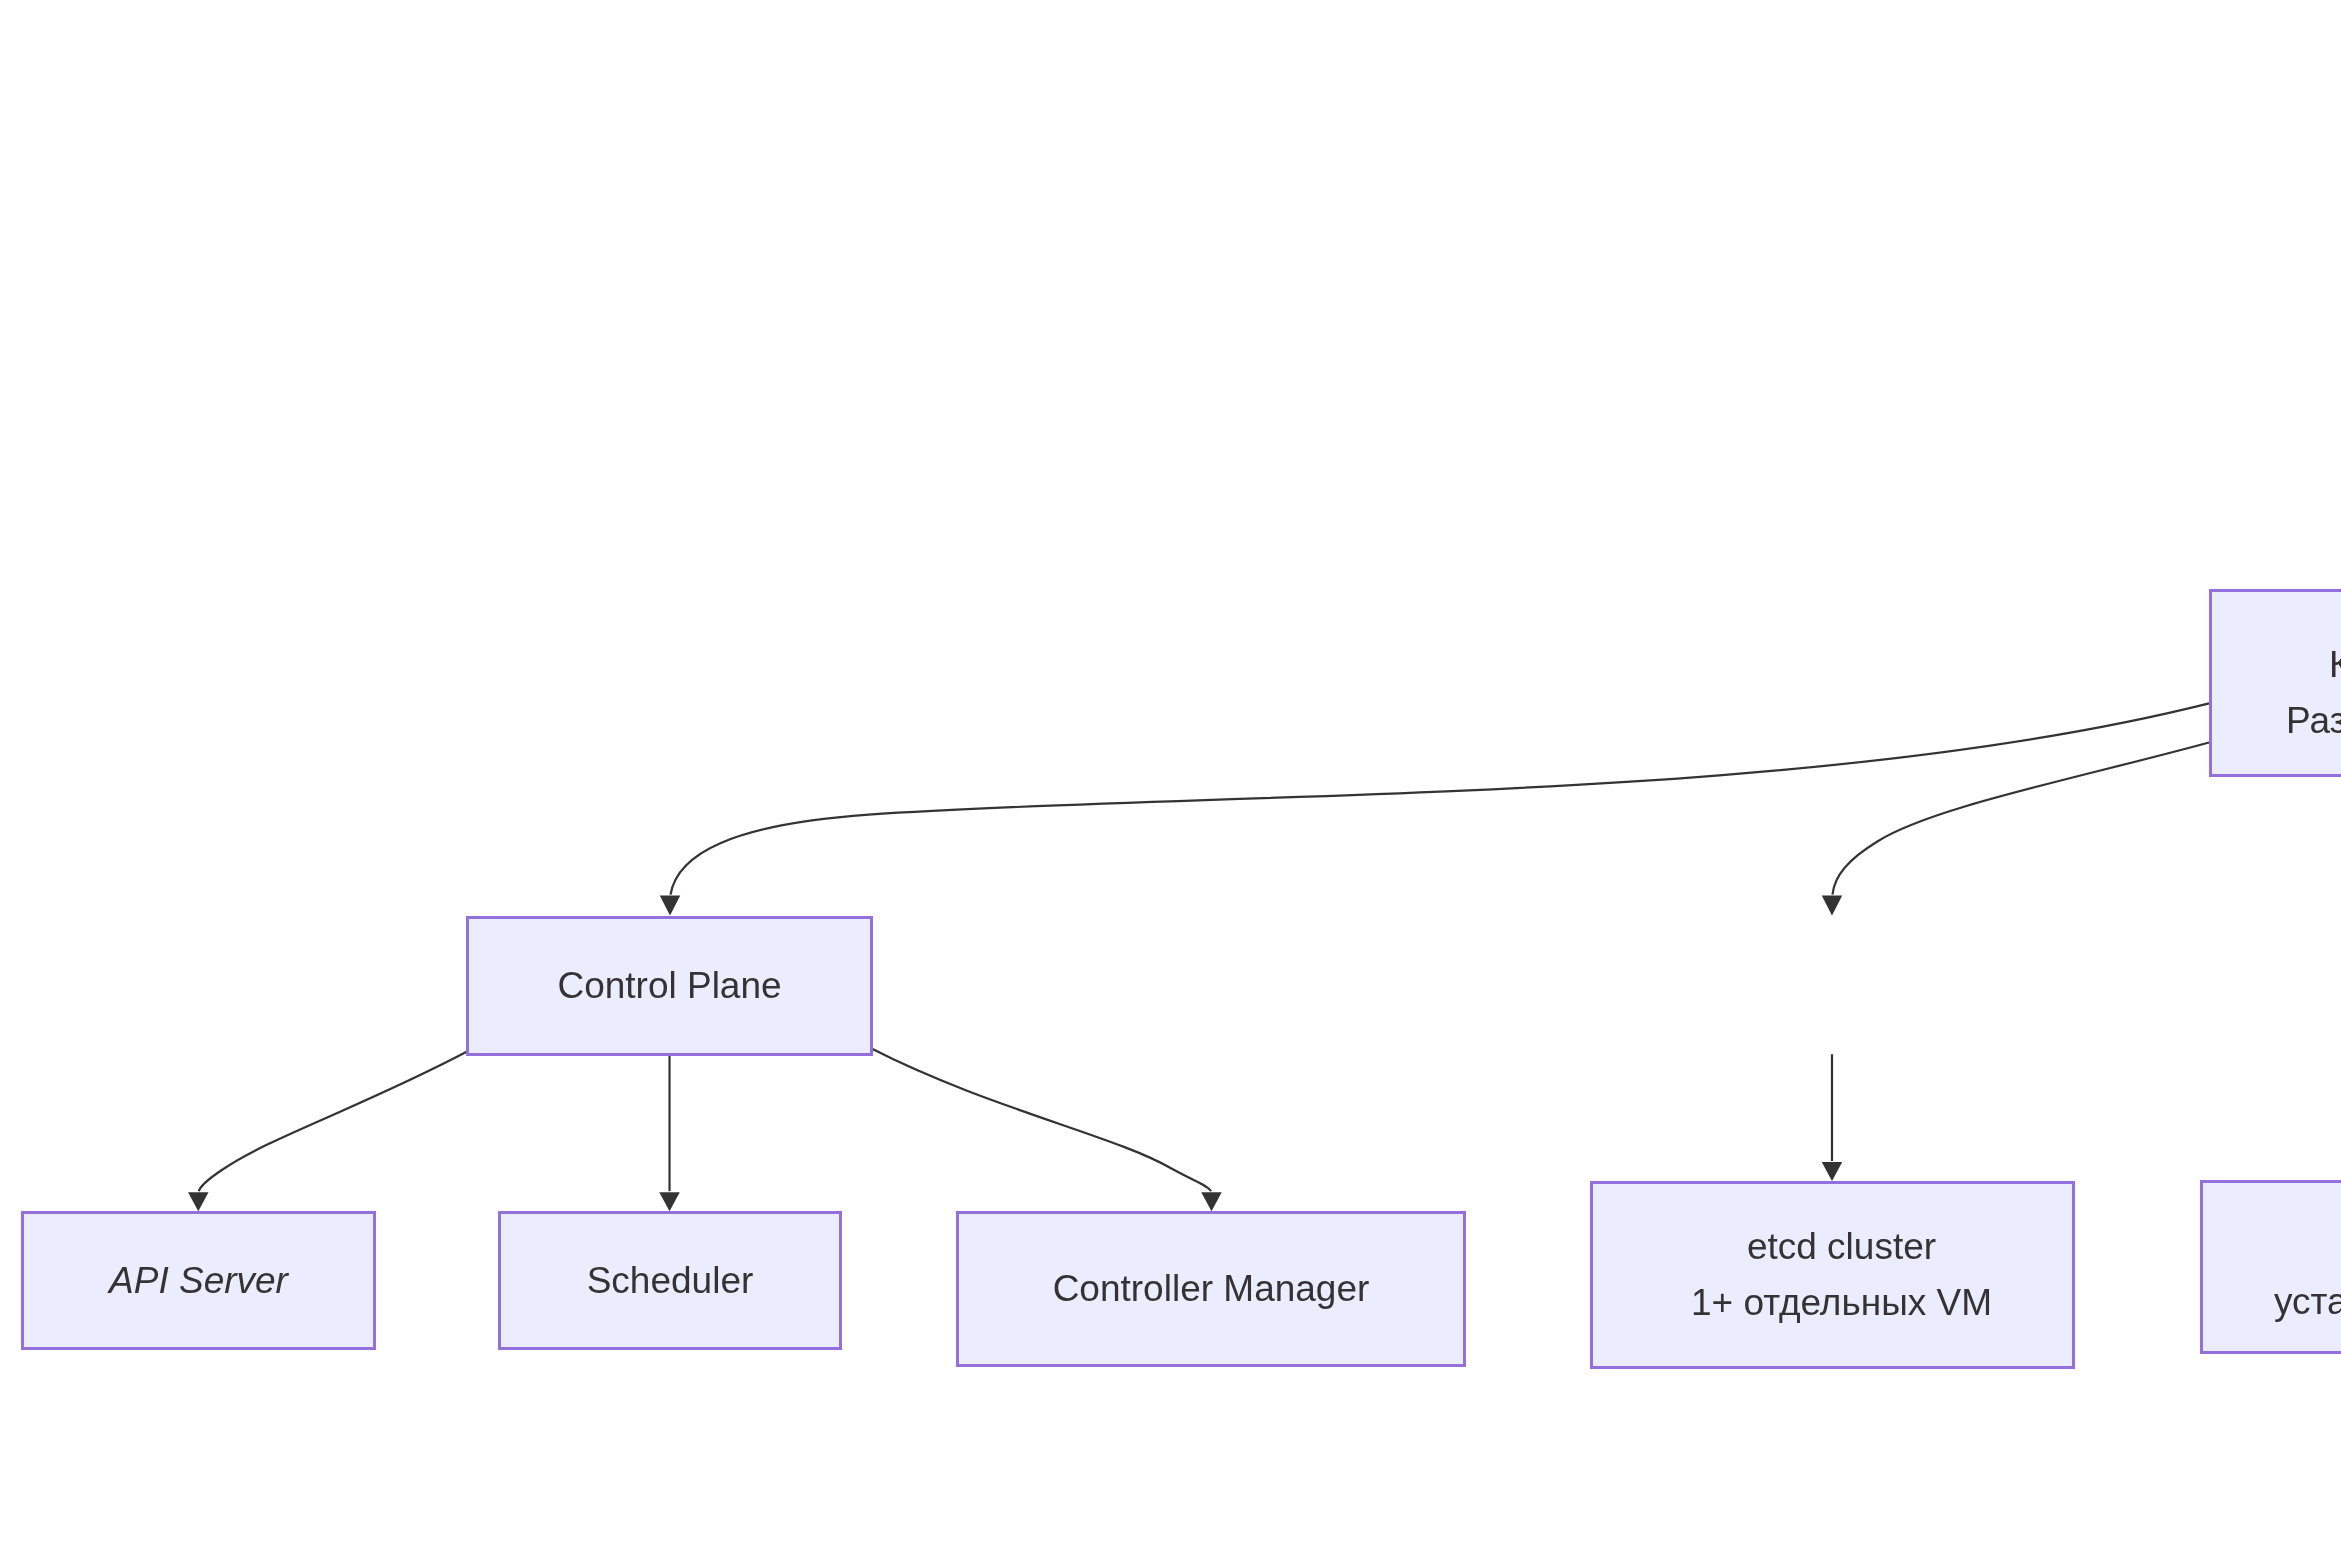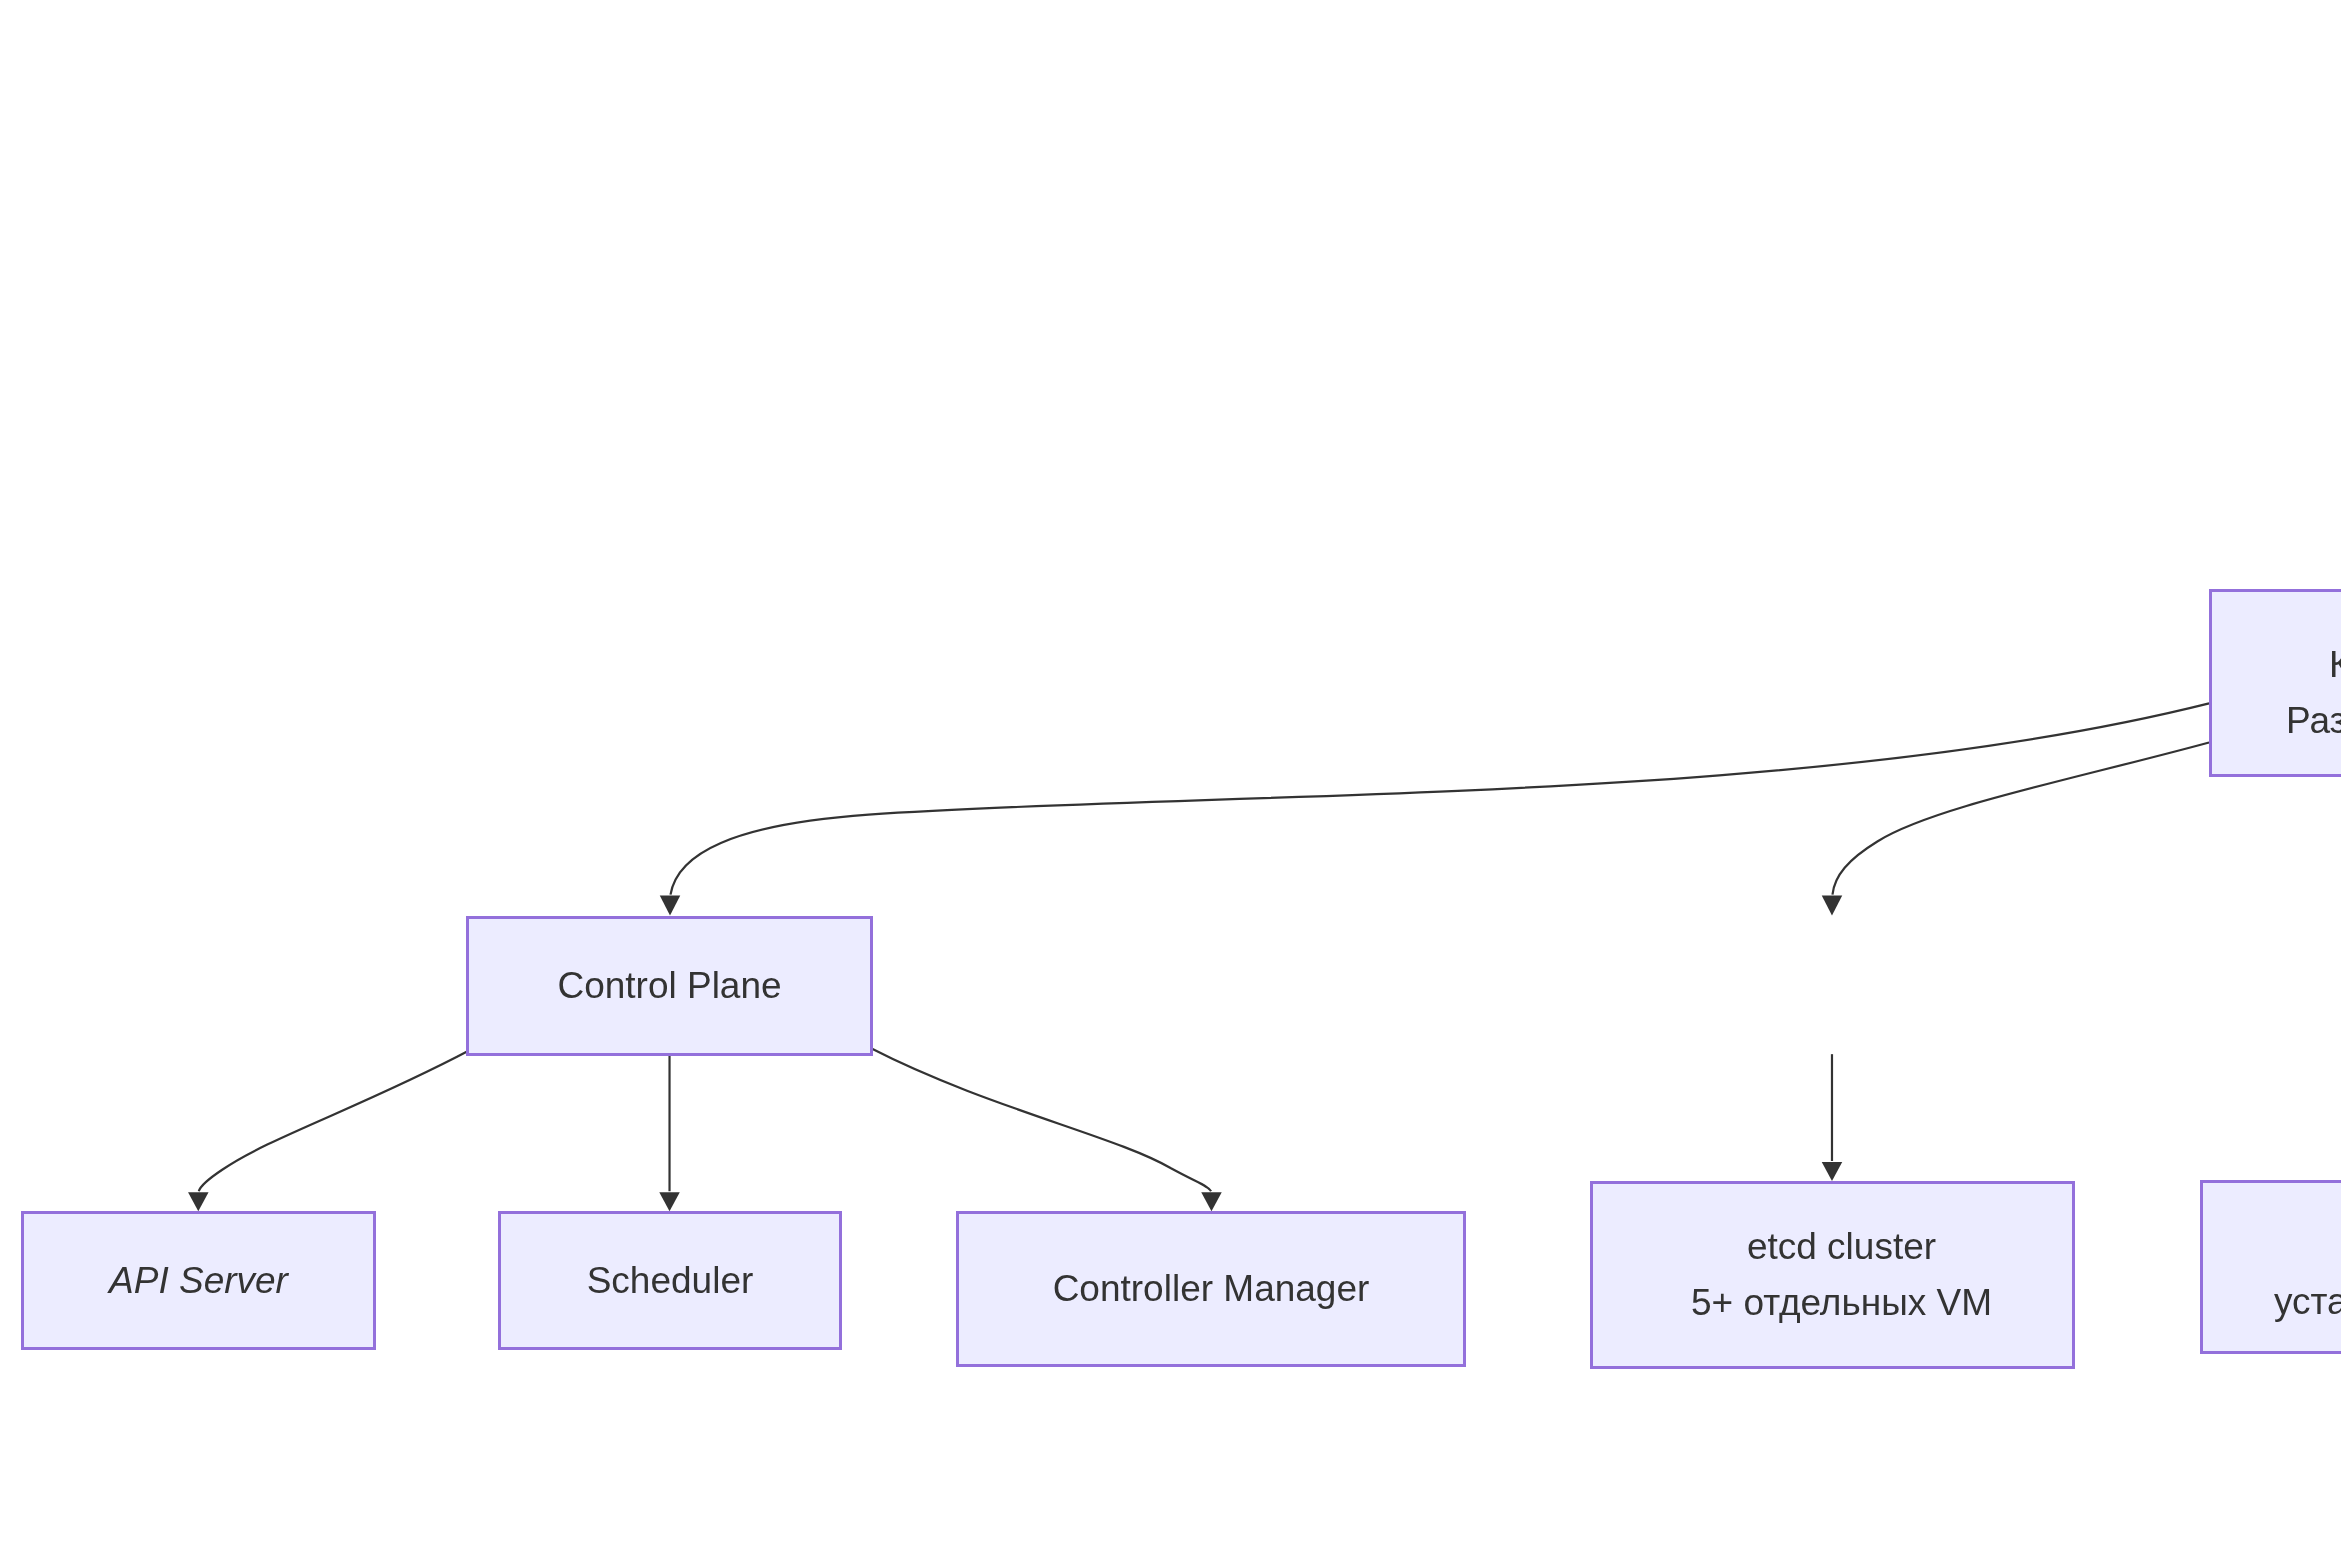--- a/index.html
+++ b/index.html
@@ -94,21 +94,21 @@
   <div class="node" id="n-scheduler">
     <span>Scheduler</span>
   </div>
 
   <div class="node" id="n-controller-manager">
     <span>Controller Manager</span>
   </div>
 
   <div class="node" id="n-etcd">
     <span>etcd cluster</span>
-    <span>5+ отдельных VM</span>
+    <span>1+ отдельных VM</span>
   </div>
 
   <div class="node" id="n-bottom-right">
     <span class="frag line2">уста</span>
   </div>
 
 </div>
 
 
 </body></html>

